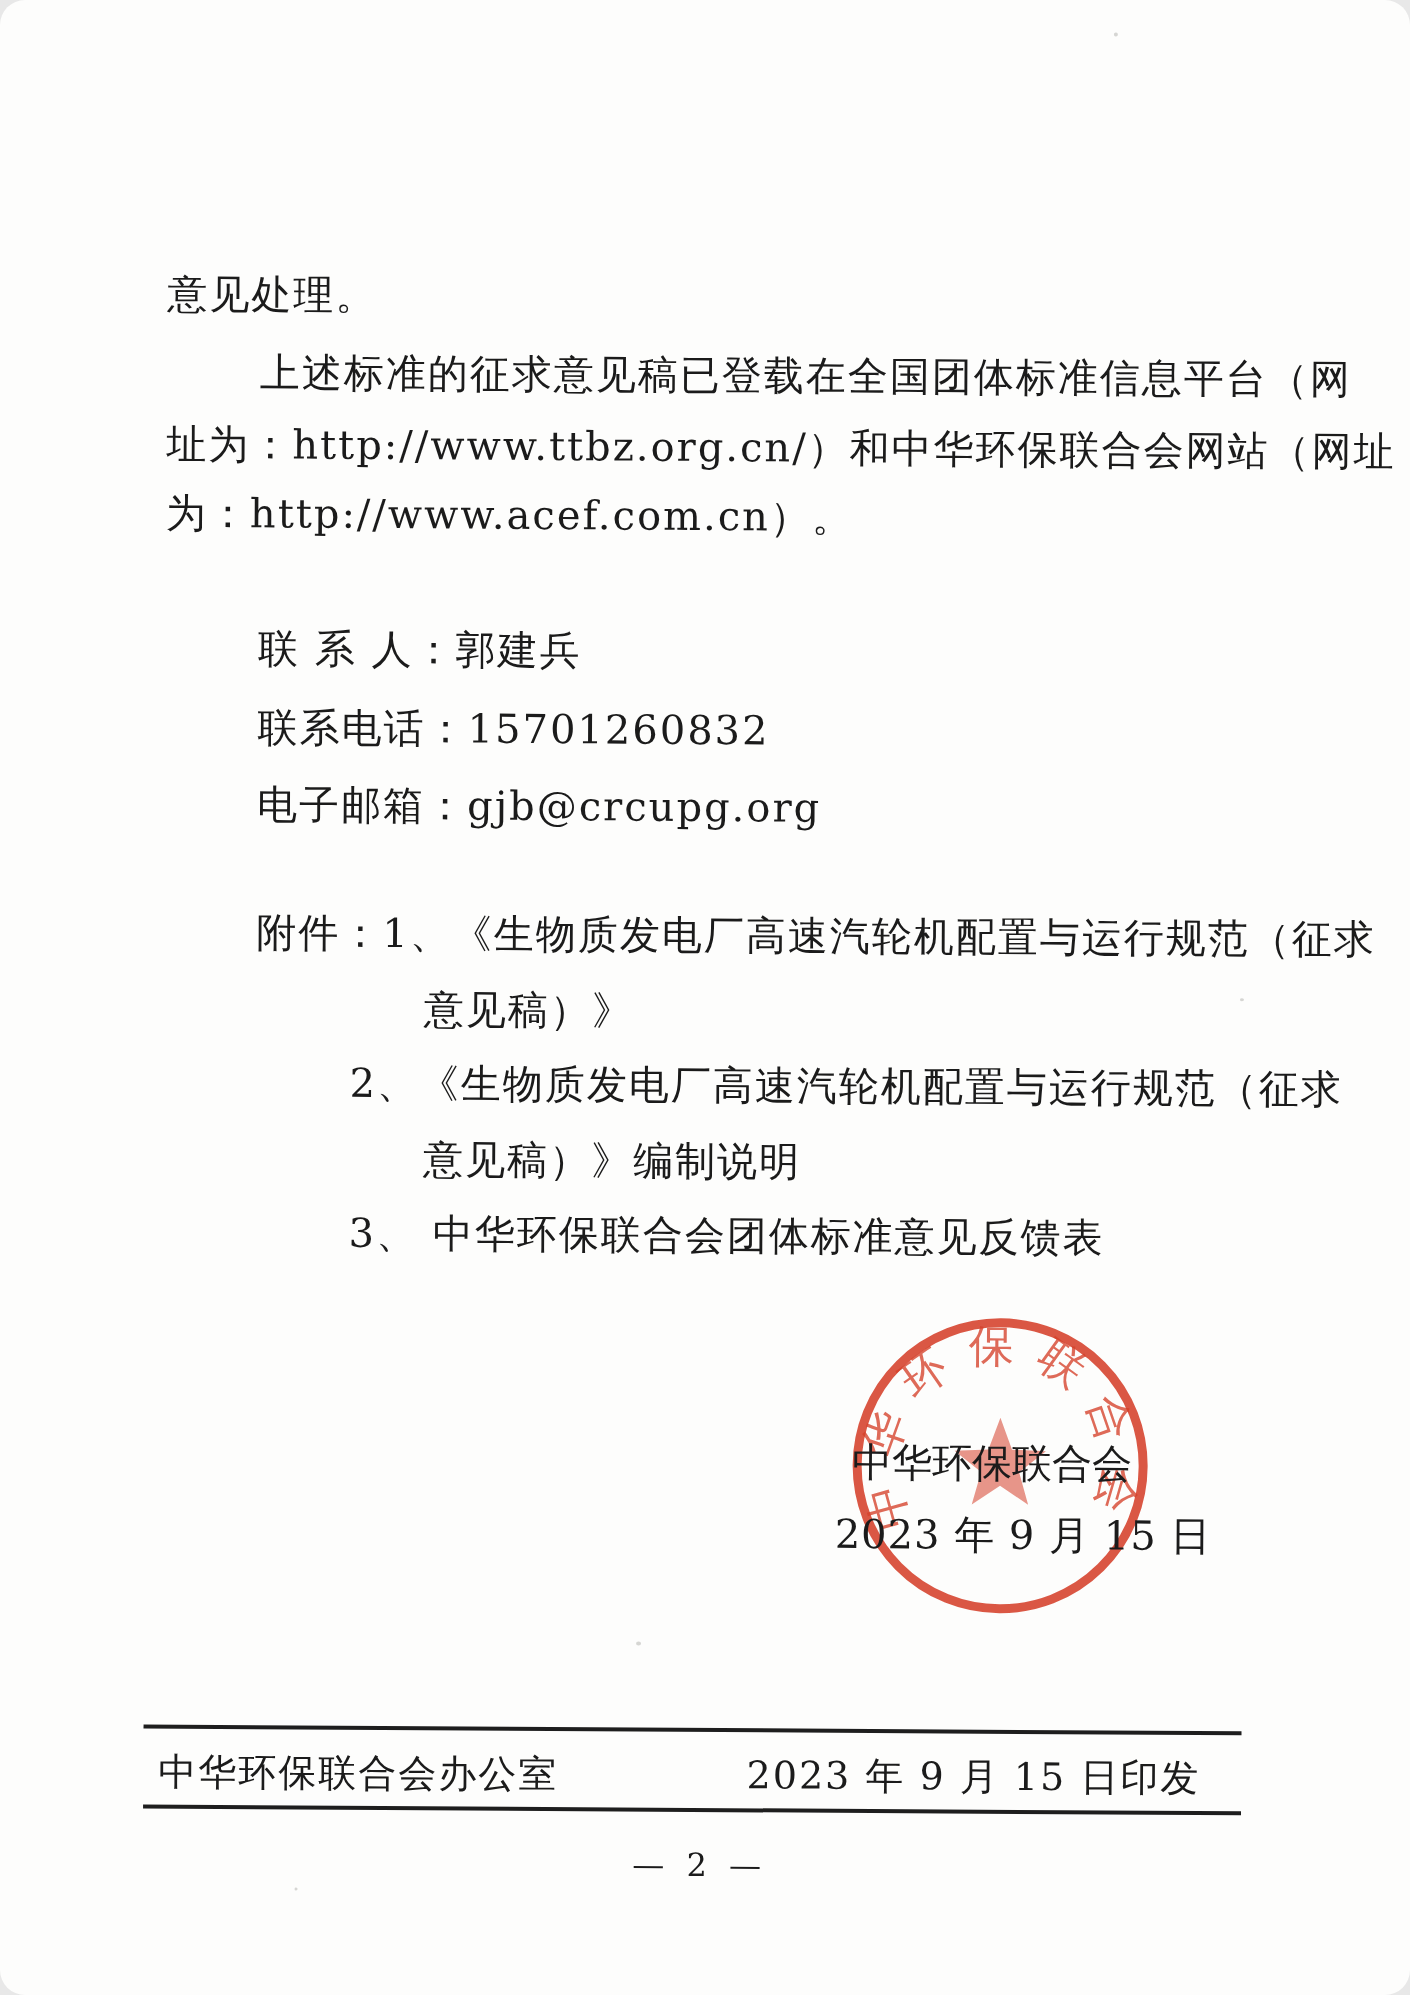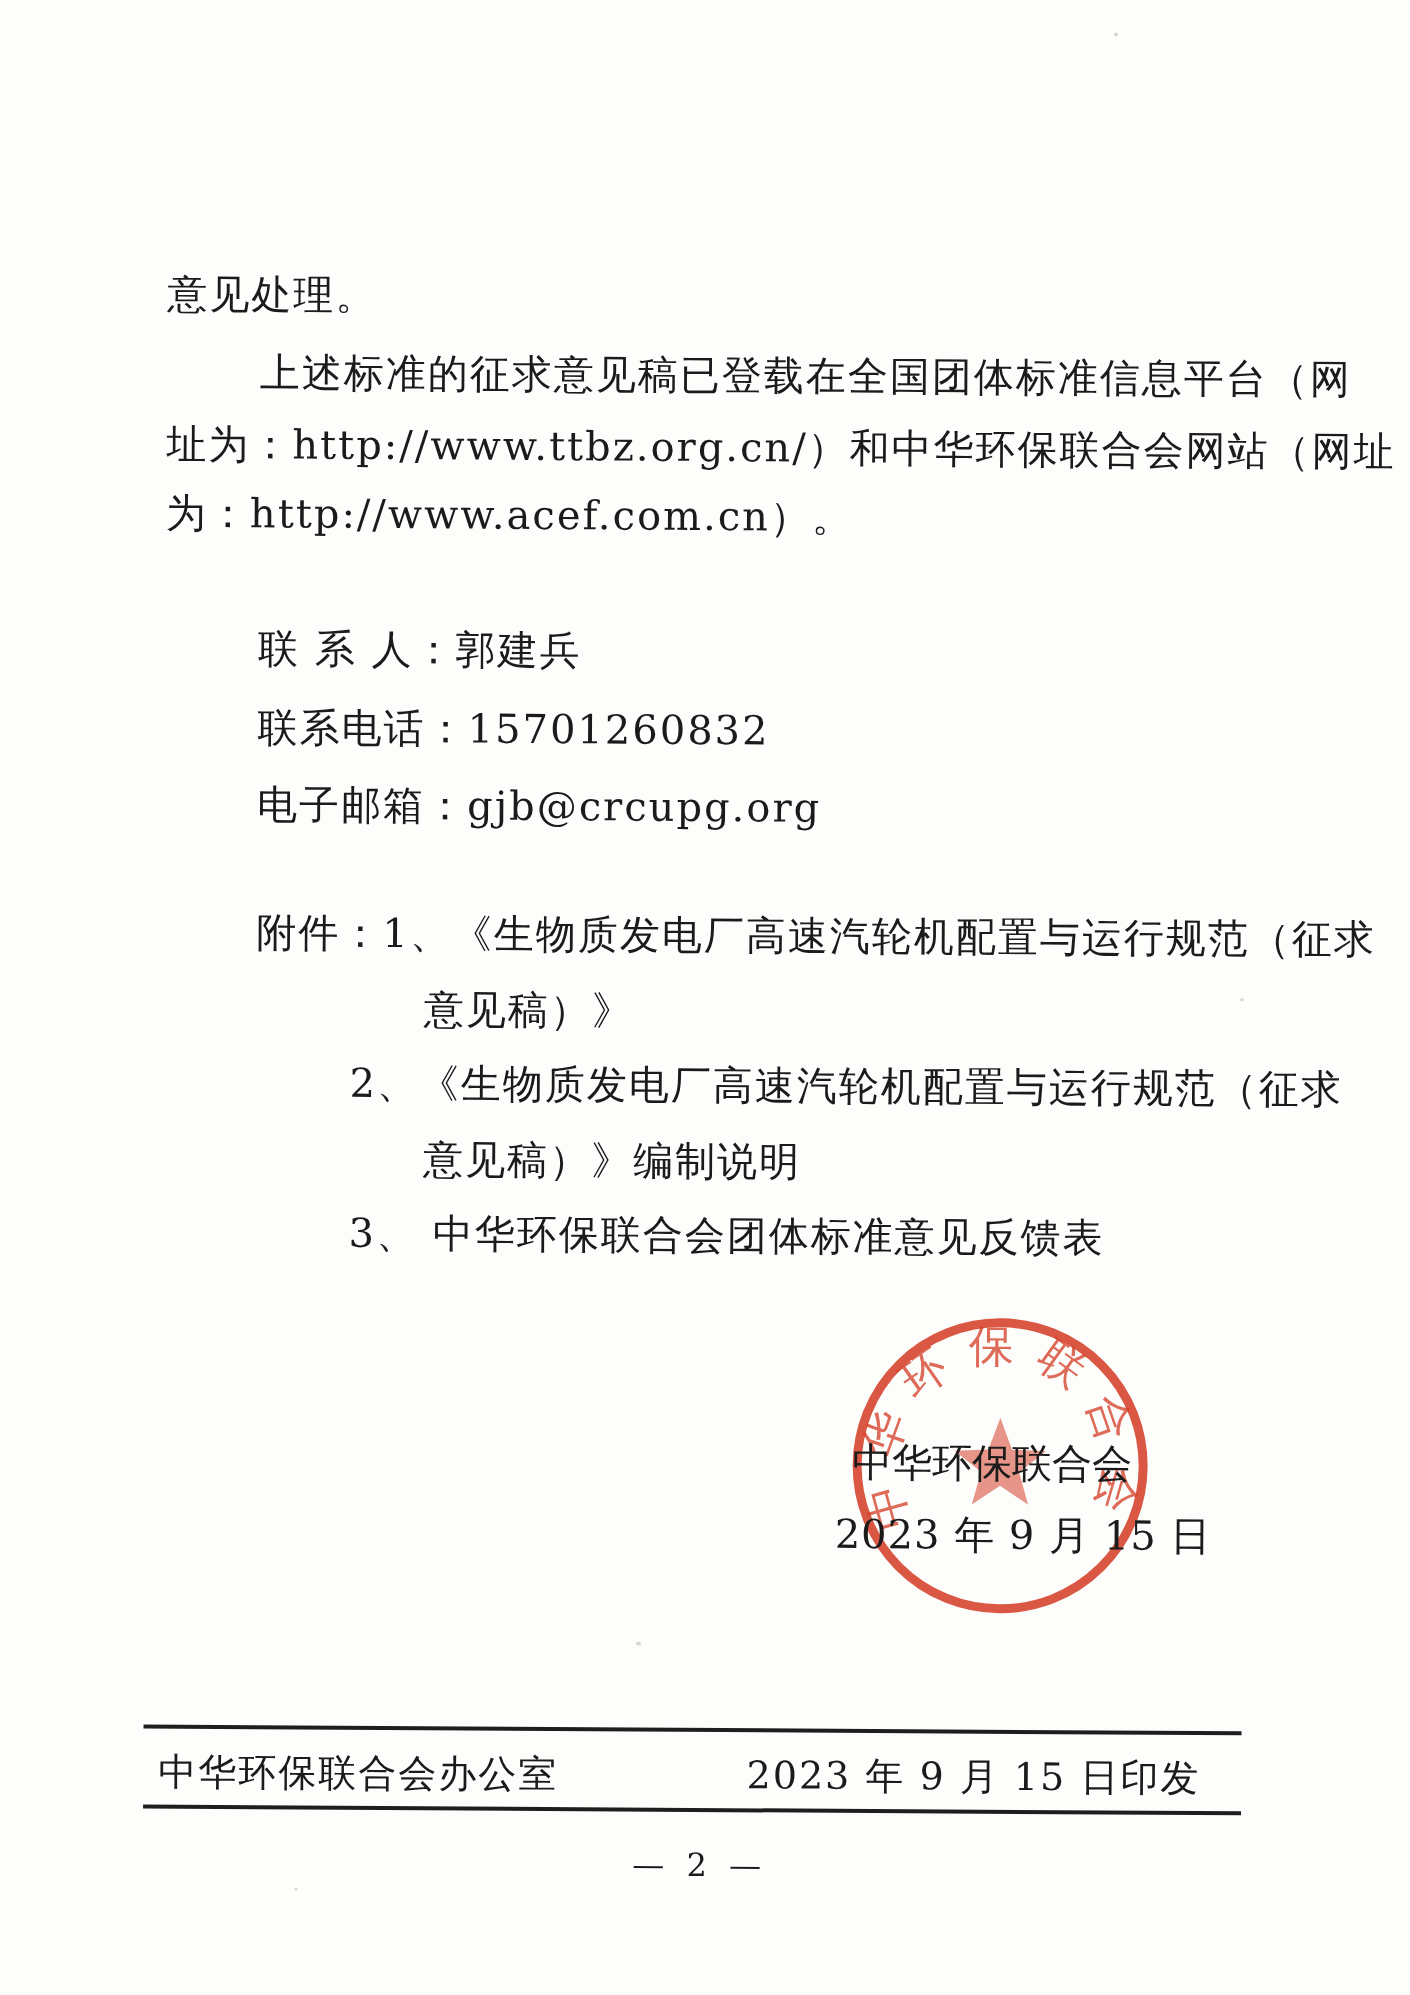--- a/index.html
+++ b/index.html
@@ -4,20 +4,21 @@
 <style>
   html,body{margin:0;padding:0;background:#e8e8e8;}
   .page{
     position:relative;
     width:1410px;height:1995px;
     margin:0 auto;
     background:#fdfdfc;
     overflow:hidden;
     font-family:"DejaVu Serif","Liberation Serif",serif;
     color:#1b1b1b;
+    border-radius:25px;
   }
   .content{
     position:absolute;inset:0;
     transform:rotate(0.35deg);
     transform-origin:50% 50%;
   }
   .line{
     position:absolute;
     font-size:40px;
     line-height:1.15;

